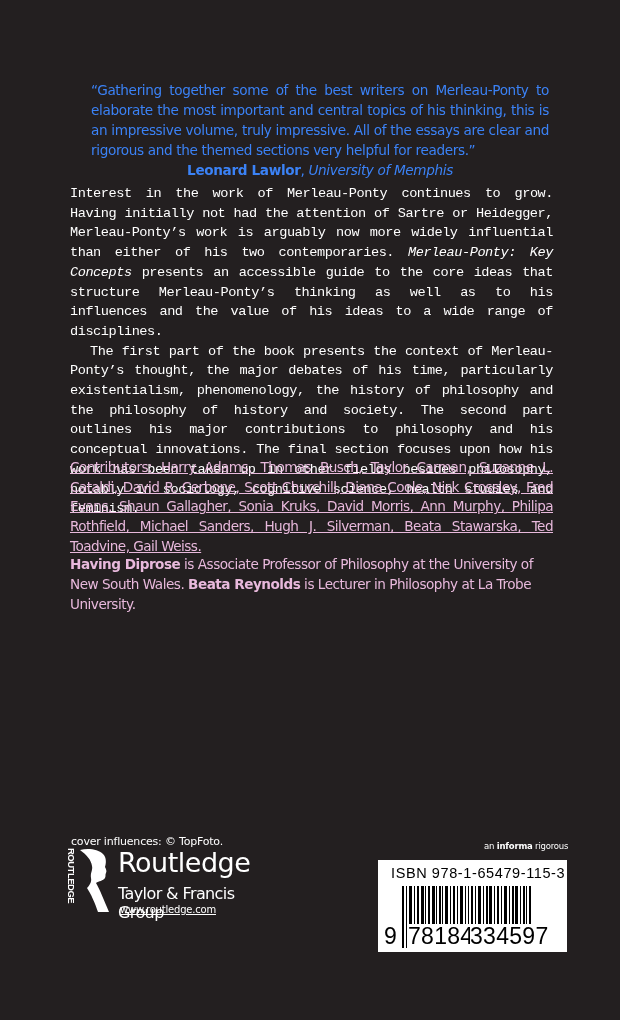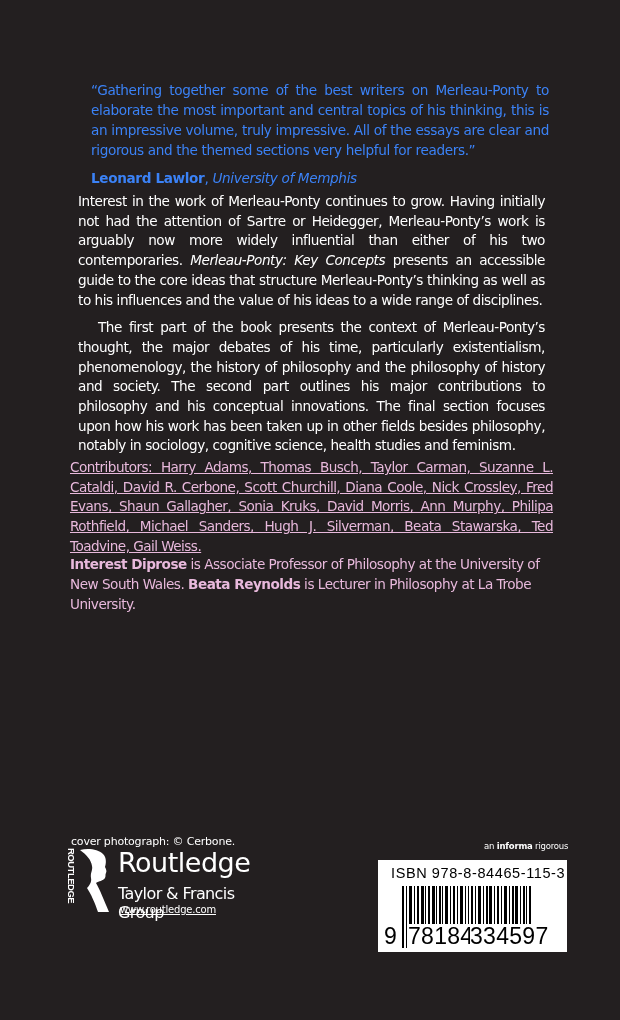--- a/index.html
+++ b/index.html
@@ -12,31 +12,31 @@
       color: #ffffff;
     }
     .quote {
       position: absolute; left: 91px; top: 80px; width: 458px;
       color: #3b82f6;
       font-size: 13.6px; line-height: 20px;
       text-align: justify;
       letter-spacing: -0.35px;
     }
     .quote p { margin: 0; }
-    .quote .attrib { text-align: left; margin-top: 8px; }
+    .quote .attrib { text-align: center; margin-top: 0; }
     .quote .attrib b { font-weight: bold; }
     .quote .attrib i { font-style: italic; }
     .body-text {
       position: absolute; left: 70px; top: 184px; width: 483px;
       color: #ffffff;
       font-size: 13.6px; line-height: 19.7px;
       text-align: justify;
       letter-spacing: -0.45px;
     }
-    .body-text p { margin: 8px; }
+    .body-text p { margin: 0; font-family: Liberation Mono, monospace; }
     .body-text p.indent { text-indent: 20px; }
     .contributors {
       position: absolute; left: 70px; top: 458px; width: 483px;
       color: #e8b9dc;
       font-size: 13.6px; line-height: 19.7px;
       text-align: justify;
       letter-spacing: -0.55px;
       text-decoration: underline;
     }
     .authors {
@@ -108,41 +108,41 @@
 </div>
 
 <div class="body-text">
   <p><span>Interest in the work of Merleau-Ponty continues to grow. Having initially not had the attention of Sartre or Heidegger, Merleau-Ponty’s work is arguably now more widely influential than either of his two contemporaries. </span><i>Merleau-Ponty: Key Concepts</i><span> presents an accessible guide to the core ideas that structure Merleau-Ponty’s thinking as well as to his influences and the value of his ideas to a wide range of disciplines.</span></p>
   <p class="indent">The first part of the book presents the context of Merleau-Ponty’s thought, the major debates of his time, particularly existentialism, phenomenology, the history of philosophy and the philosophy of history and society. The second part outlines his major contributions to philosophy and his conceptual innovations. The final section focuses upon how his work has been taken up in other fields besides philosophy, notably in sociology, cognitive science, health studies and feminism.</p>
 </div>
 
 <div class="contributors">Contributors: Harry Adams, Thomas Busch, Taylor Carman, Suzanne L. Cataldi, David R. Cerbone, Scott Churchill, Diana Coole, Nick Crossley, Fred Evans, Shaun Gallagher, Sonia Kruks, David Morris, Ann Murphy, Philipa Rothfield, Michael Sanders, Hugh J. Silverman, Beata Stawarska, Ted Toadvine, Gail Weiss.</div>
 
 <div class="authors">
-  <b>Interest Diprose</b><span> is Associate Professor of Philosophy at the University of New South Wales. </span><b>Beata Reynolds</b><span> is Lecturer in Philosophy at La Trobe University.</span>
+  <b>Having Diprose</b><span> is Associate Professor of Philosophy at the University of New South Wales. </span><b>Beata Reynolds</b><span> is Lecturer in Philosophy at La Trobe University.</span>
 </div>
 
-<div class="cover-credit">cover photograph: © Cerbone.</div>
+<div class="cover-credit">cover influences: © TopFoto.</div>
 
 <div class="informa"><span>an </span><b>informa</b><span> rigorous</span></div>
 
 <div class="logo">
   <div class="vert">
       <span>ROUTLEDGE</span>
     </div>
   <svg class="head" width="32" height="66" viewBox="0 0 32 66">
     <path d="M2 2 C10 0 20 1 25 6 C29 10 28 16 27 19 C28 21 29 23 28 25 C27 26 28 28 27 30 C25 33 21 33 18 35 C22 42 26 52 31 64 L20 64 C17 55 13 46 9 40 C11 38 14 34 13 30 C12 25 15 22 14 18 C13 12 9 7 2 2 Z" fill="#ffffff"></path>
   </svg>
   <div class="name">Routledge</div>
   <div class="group">Taylor &amp; Francis Group</div>
   <div class="url">www.routledge.com</div>
 </div>
 
 <div class="isbn-box">
-  <div class="isbn-label">ISBN 978-8-84465-115-3</div>
+  <div class="isbn-label">ISBN 978-1-65479-115-3</div>
   <svg width="189" height="92" viewBox="0 0 189 92">
     <g fill="#000000">
       <rect x="24" y="26" width="2" height="62"></rect>
       <rect x="28" y="26" width="1" height="62"></rect>
       <rect x="31" y="26" width="3" height="56"></rect>
       <rect x="36" y="26" width="1" height="56"></rect>
       <rect x="39" y="26" width="2" height="56"></rect>
       <rect x="43" y="26" width="3" height="56"></rect>
       <rect x="47" y="26" width="1" height="56"></rect>
       <rect x="50" y="26" width="2" height="56"></rect>

